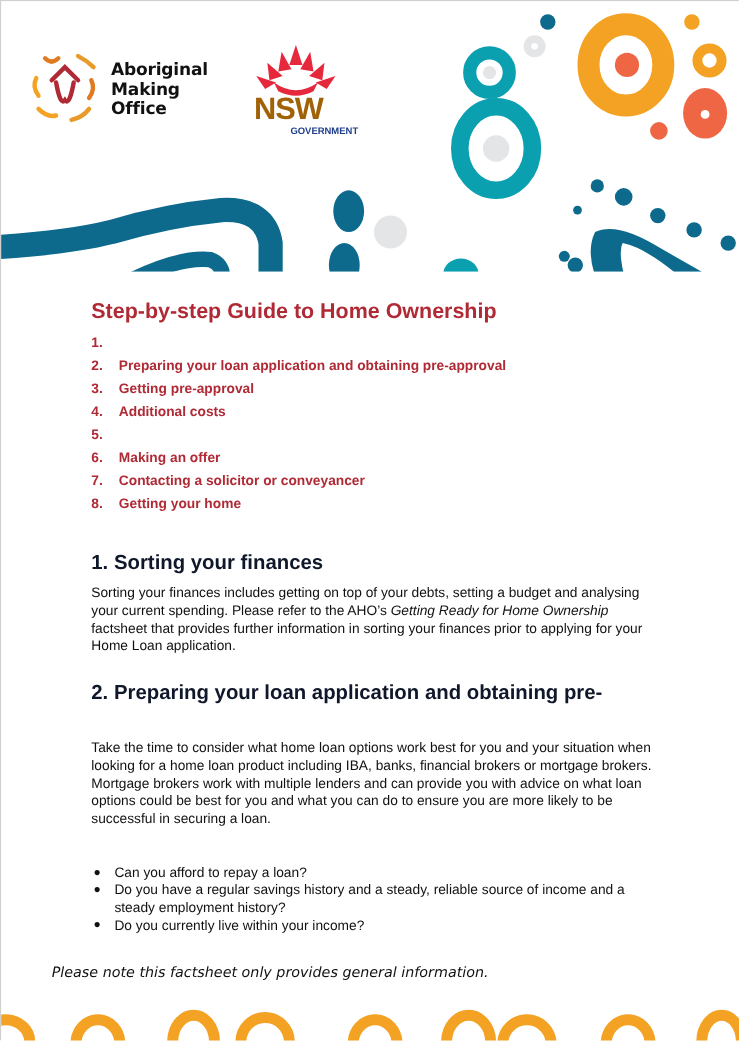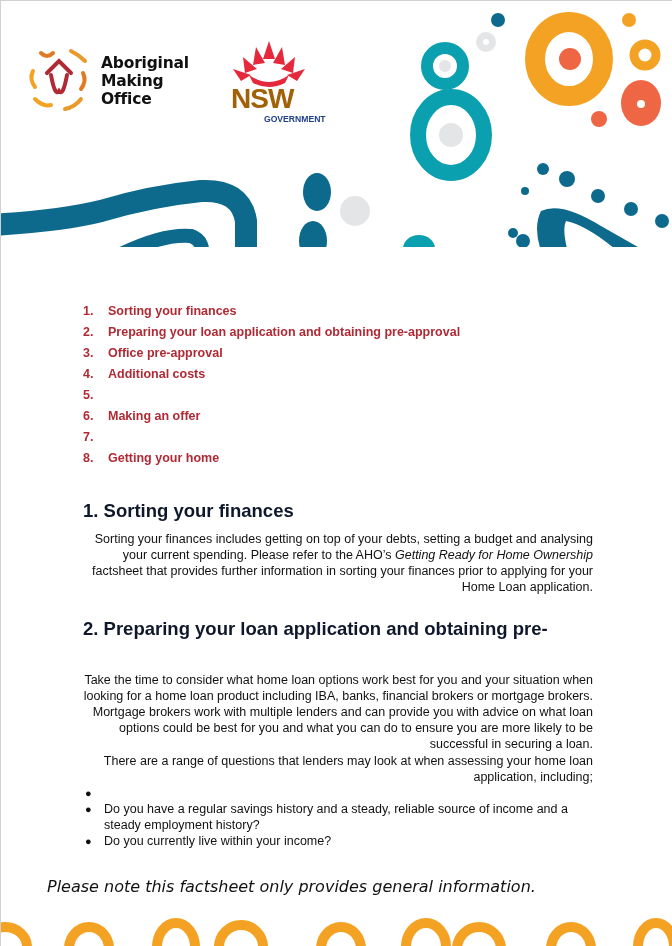--- a/index.html
+++ b/index.html
@@ -13,28 +13,28 @@
   .nsw-text { position: absolute; left: 230px; top: 84px; font-family: "Liberation Sans", sans-serif; font-weight: bold; font-size: 28px; color: #a16207; letter-spacing: -1px; line-height: 28px; }
   .nsw-gov { position: absolute; left: 231px; top: 113px; font-family: "Liberation Sans", sans-serif; font-weight: bold; font-size: 8.6px; color: #1f3e8a; letter-spacing: 0px; margin-left: 32px; }
   .main-title { position: absolute; left: 82px; top: 271px; font-size: 19.5px; font-weight: bold; color: #b02a35; margin: 0; }
   .toc { position: absolute; left: 82px; top: 303px; list-style: none; margin: 0; padding: 0; }
   .toc li { height: 21px; font-size: 12.5px; font-weight: bold; color: #b02a35; display: flex; }
   .toc li .num { width: 25px; display: inline-block; }
   .sec-title { position: absolute; left: 82px; margin: 0; font-size: 18.5px; font-weight: bold; color: #0f172a; line-height: 22px; }
   .sec1-title { top: 499px; }
   .sec2-title { top: 617px; width: 470px; }
   .sec2-title .cont { display: block; padding-left: 20px; }
-  .para { position: absolute; left: 82px; width: 510px; font-size: 12.5px; line-height: 16px; color: #111; margin: 0; text-align: right; }
+  .para { position: absolute; left: 82px; width: 510px; font-size: 12.5px; line-height: 16px; color: #111; margin: 0; }
   .p1 { top: 530px; }
   .p2 { top: 671px; }
   .p3 { top: 752px; }
   .bullets { position: absolute; left: 82px; top: 784px; width: 510px; list-style: none; margin: 0; padding: 0; font-size: 12.5px; line-height: 16px; }
   .bullets li { display: flex; }
   .bullets li .dot { width: 19px; flex: none; font-size: 11px; padding-left: 2px; }
-  .note { position: absolute; left: 46px; top: 876px; font-size: 16px; font-style: italic; font-family: "DejaVu Sans", sans-serif; color: #111; }
+  .note { position: absolute; left: 46px; top: 876px; font-size: 13px; font-style: italic; font-family: "DejaVu Sans", sans-serif; color: #111; }
   .footer { position: absolute; left: 0; top: 906px; width: 672px; height: 40px; overflow: hidden; }
   .footer svg { position: absolute; left: 0; top: 0; }
 </style>
 </head>
 <body>
 
 <div class="page">
 
   <div class="header">
     <svg width="672" height="246" viewBox="0 0 672 246">
@@ -100,63 +100,64 @@
 
     <div class="logo-aho-text">
       <span>Aboriginal</span>
       <span>Making</span>
       <span>Office</span>
     </div>
     <div class="nsw-text">NSW</div>
     <div class="nsw-gov">GOVERNMENT</div>
   </div>
 
+  <h1 class="main-title">Step-by-step Guide to Home Ownership</h1>
 
   <ol class="toc">
     <li>
         <span class="num">1.</span>
-        <span>Sorting your finances</span>
       </li>
     <li>
         <span class="num">2.</span>
         <span>Preparing your loan application and obtaining pre-approval</span>
       </li>
     <li>
         <span class="num">3.</span>
-        <span>Office pre-approval</span>
+        <span>Getting pre-approval</span>
       </li>
     <li>
         <span class="num">4.</span>
         <span>Additional costs</span>
       </li>
     <li>
         <span class="num">5.</span>
       </li>
     <li>
         <span class="num">6.</span>
         <span>Making an offer</span>
       </li>
     <li>
         <span class="num">7.</span>
+        <span>Contacting a solicitor or conveyancer</span>
       </li>
     <li>
         <span class="num">8.</span>
         <span>Getting your home</span>
       </li>
   </ol>
 
   <h2 class="sec-title sec1-title">1. Sorting your finances</h2>
   <p class="para p1"><span>Sorting your finances includes getting on top of your debts, setting a budget and analysing your current spending. Please refer to the AHO’s </span><em>Getting Ready for Home Ownership</em><span> factsheet that provides further information in sorting your finances prior to applying for your Home Loan application.</span></p>
 
   <h2 class="sec-title sec2-title"><span>2. Preparing your loan application and obtaining pre-</span></h2>
   <p class="para p2">Take the time to consider what home loan options work best for you and your situation when looking for a home loan product including IBA, banks, financial brokers or mortgage brokers. Mortgage brokers work with multiple lenders and can provide you with advice on what loan options could be best for you and what you can do to ensure you are more likely to be successful in securing a loan.</p>
-  <p class="para p3">There are a range of questions that lenders may look at when assessing your home loan application, including;</p>
   <ul class="bullets">
     <li>
         <span class="dot">●</span>
+        <span>Can you afford to repay a loan?</span>
       </li>
     <li>
         <span class="dot">●</span>
         <span>Do you have a regular savings history and a steady, reliable source of income and a steady employment history?</span>
       </li>
     <li>
         <span class="dot">●</span>
         <span>Do you currently live within your income?</span>
       </li>
   </ul>

